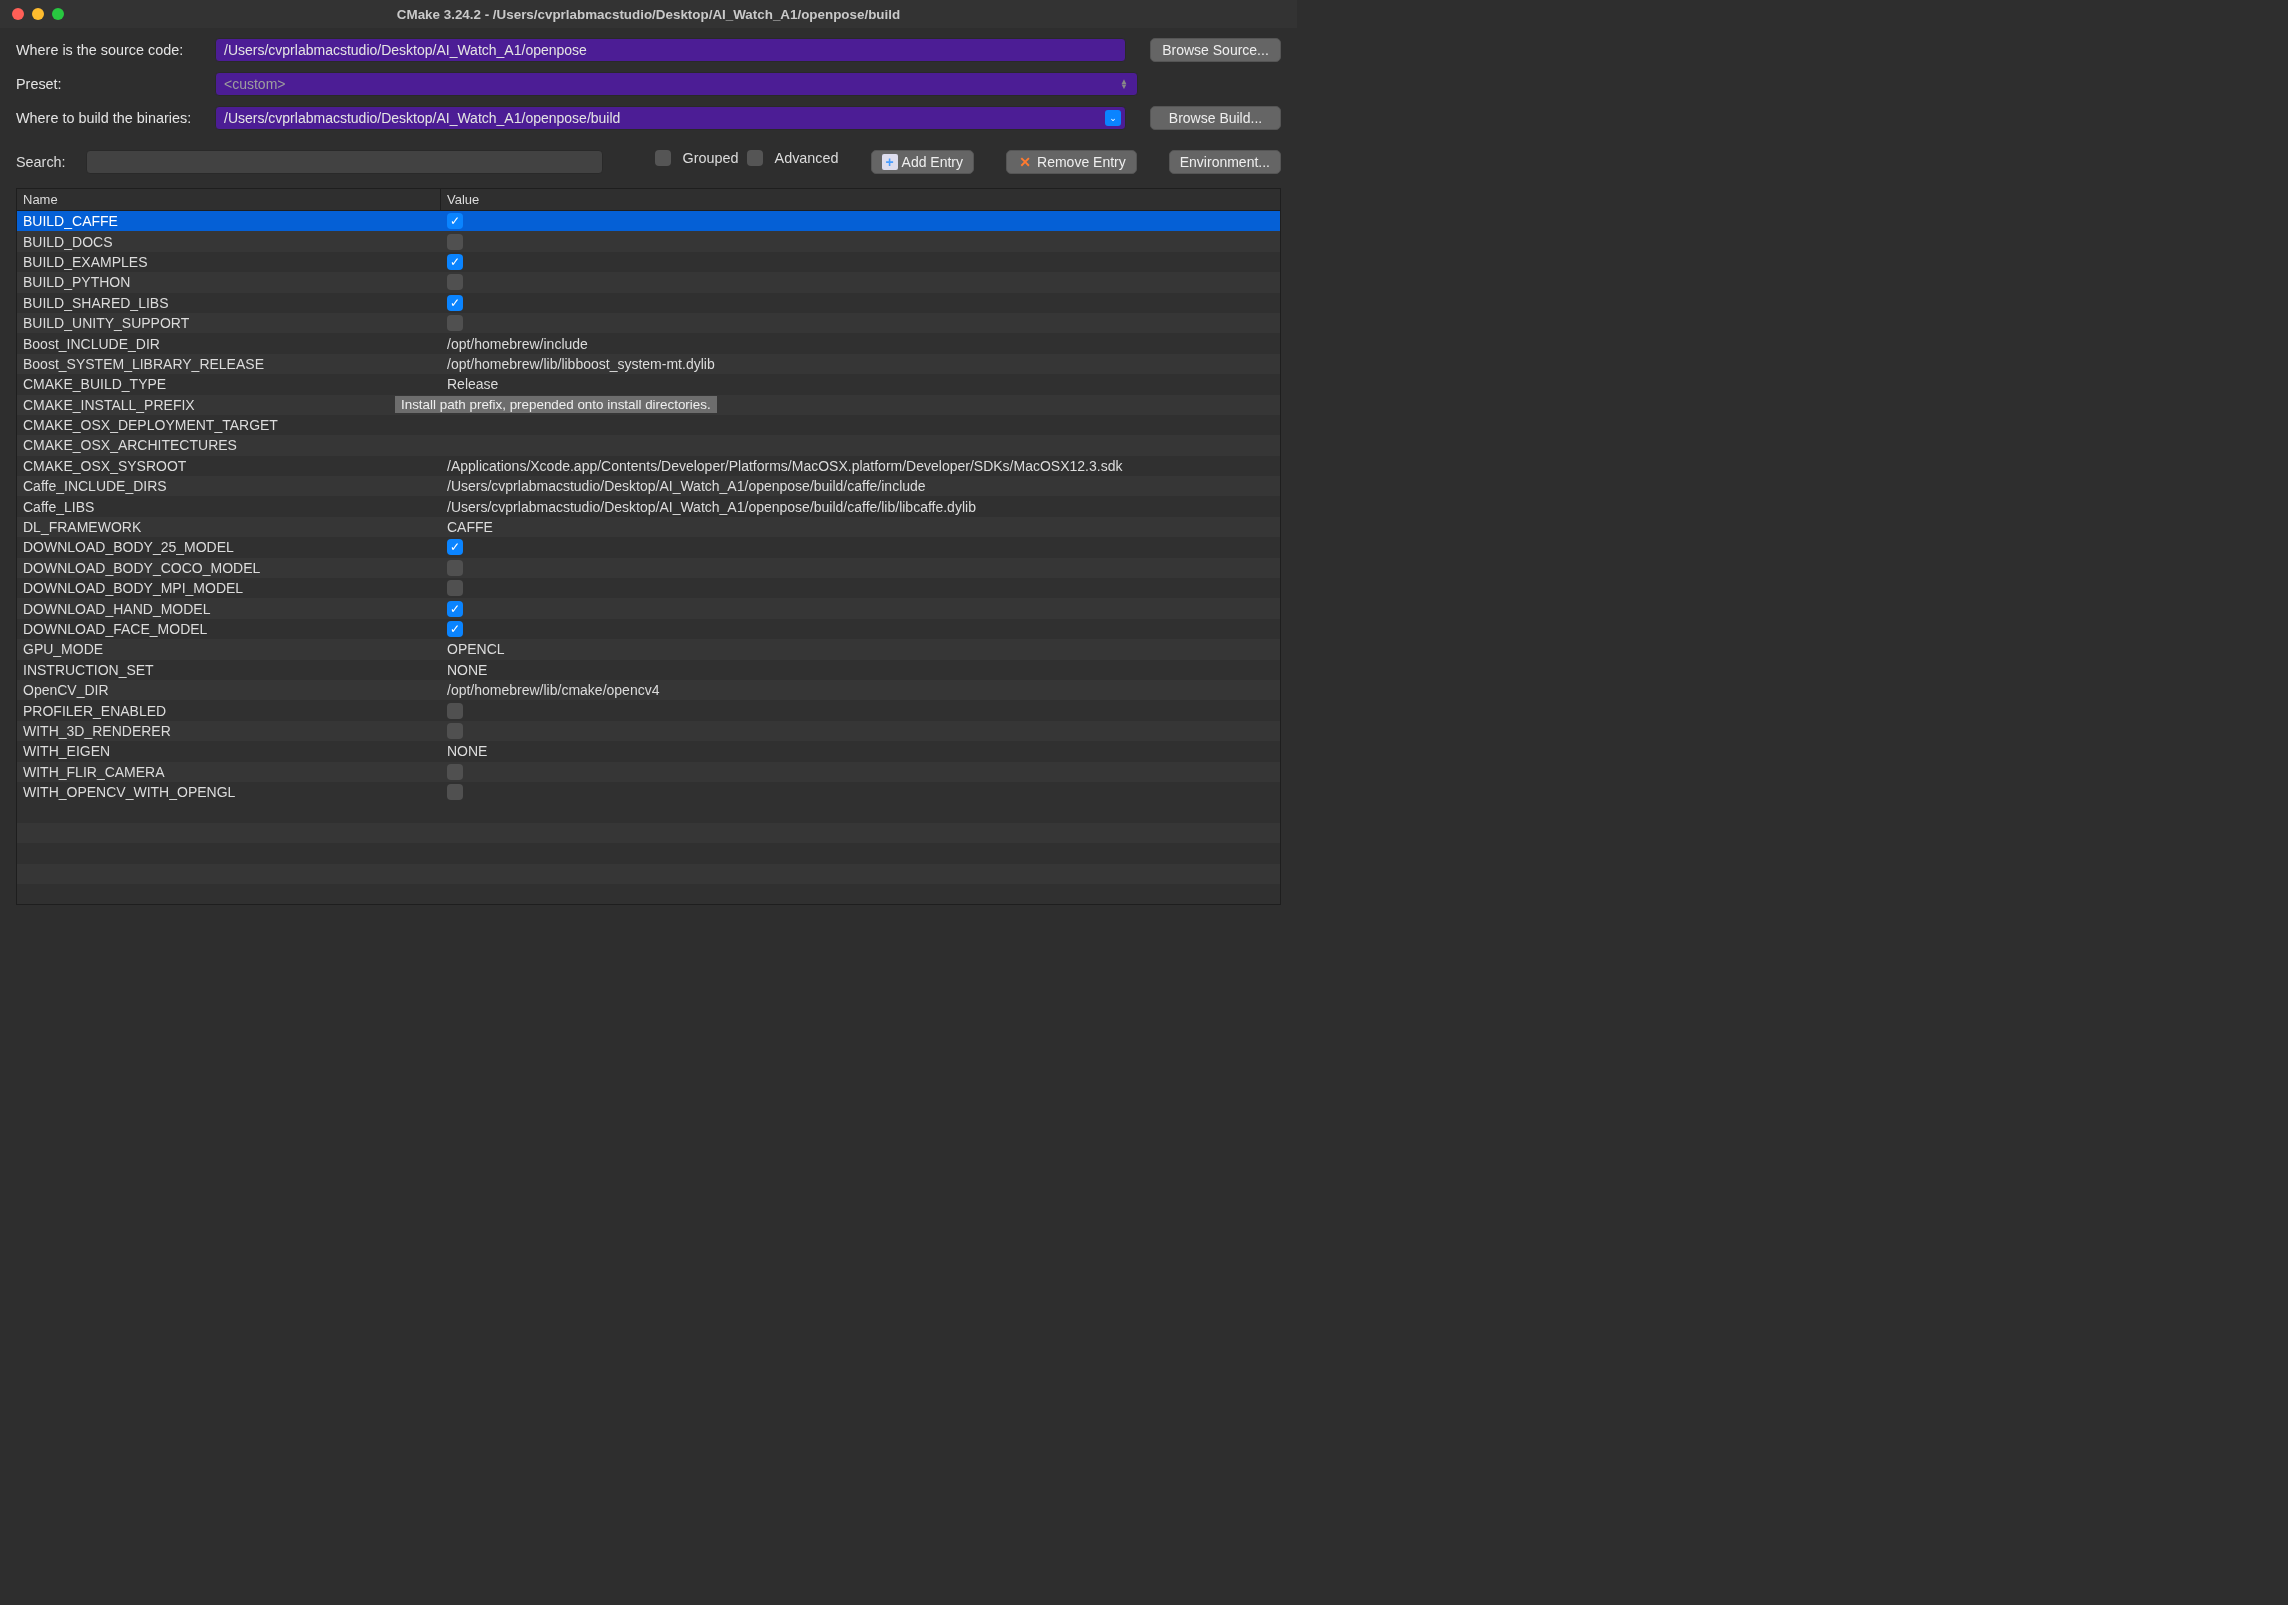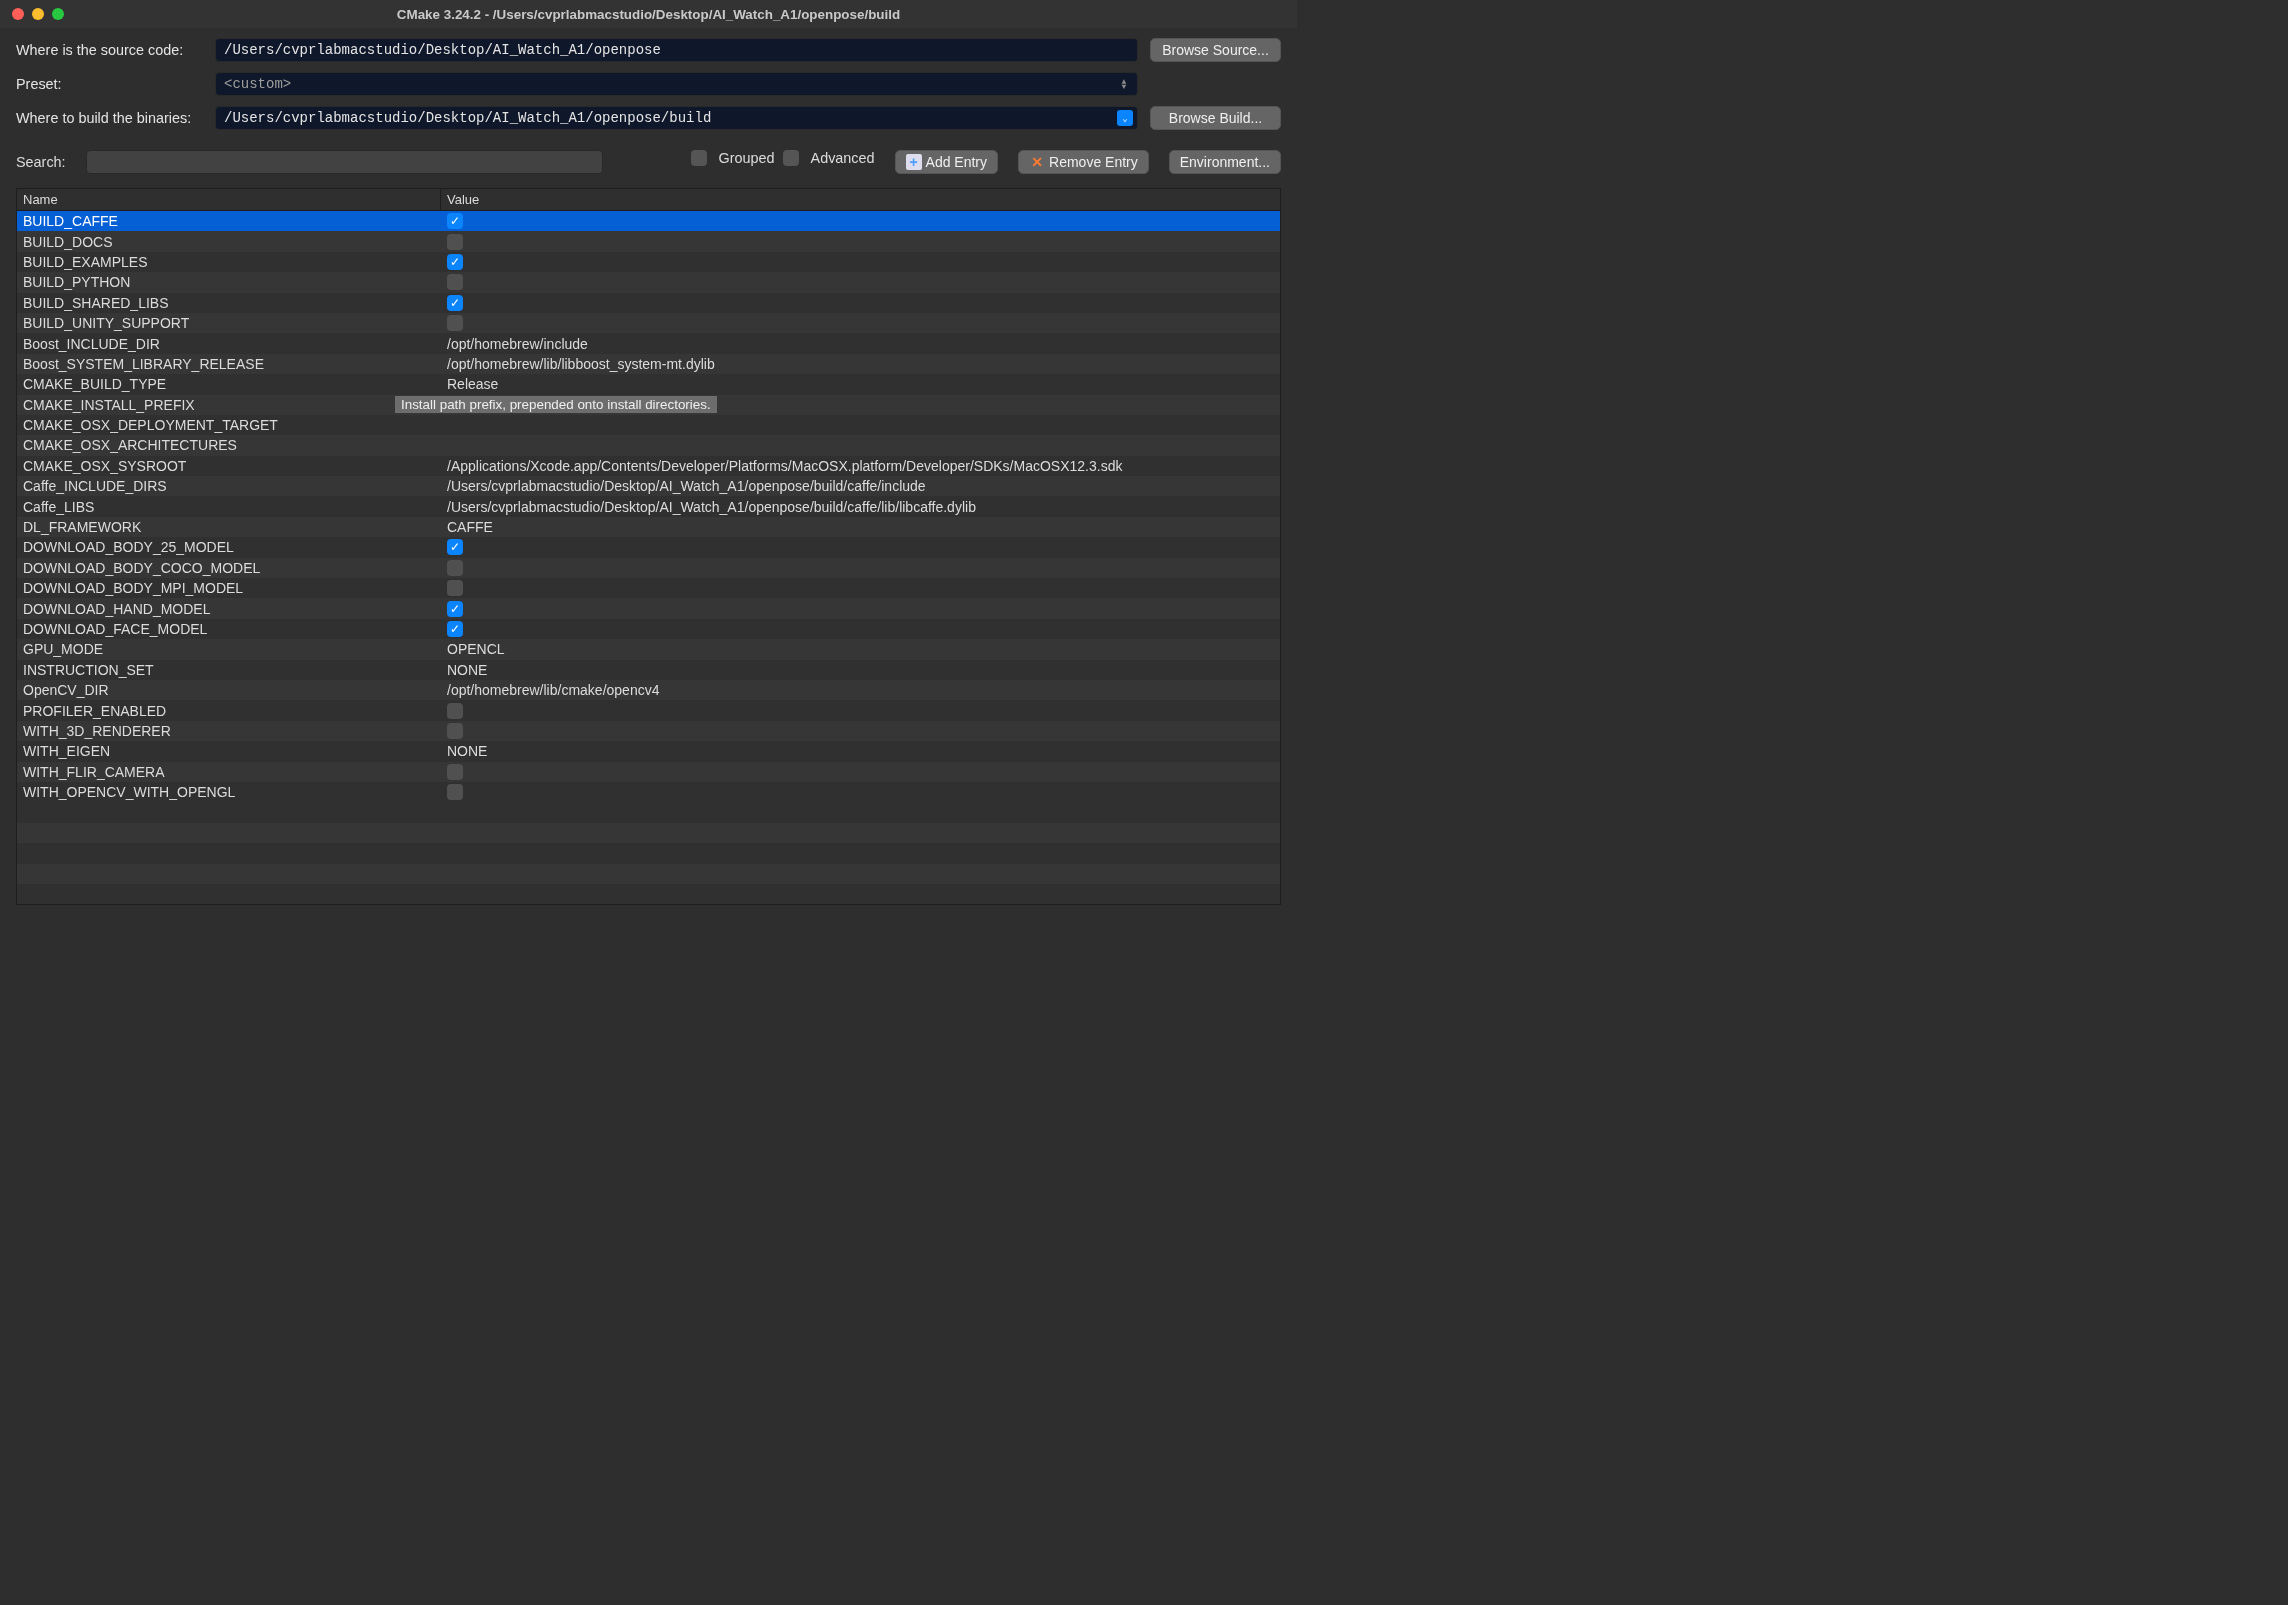--- a/index.html
+++ b/index.html
@@ -38,40 +38,39 @@
 
   .form-area { padding: 10px 16px 6px 16px; }
   .form-row {
     display: flex;
     align-items: center;
     margin-bottom: 10px;
   }
   .lbl { width: 199px; color: #e4e4e4; }
   .field {
     flex: 1;
-    background: #0f172a;
+    background: #4c1d95;
     border: 1px solid #292929;
     border-radius: 4px;
     color: #e4e4e4;
     padding: 3px 8px;
     height: 24px;
     font-size: 14px;
     display: flex;
     align-items: center;
     position: relative;
-    font-family: Liberation Mono, monospace;
   }
   .field.placeholder { color: #9e9e9e; }
   .btn {
     background: #656565;
     border: 1px solid #555;
     border-radius: 5px;
     color: #efefef;
     padding: 3px 10px;
-    margin-left: 12px;
+    margin-left: 24px;
     height: 24px;
     font-size: 14px;
     min-width: 131px;
     text-align: center;
     display: flex;
     align-items: center;
     justify-content: center;
     gap: 4px;
   }
   .btn.small { min-width: auto; }

